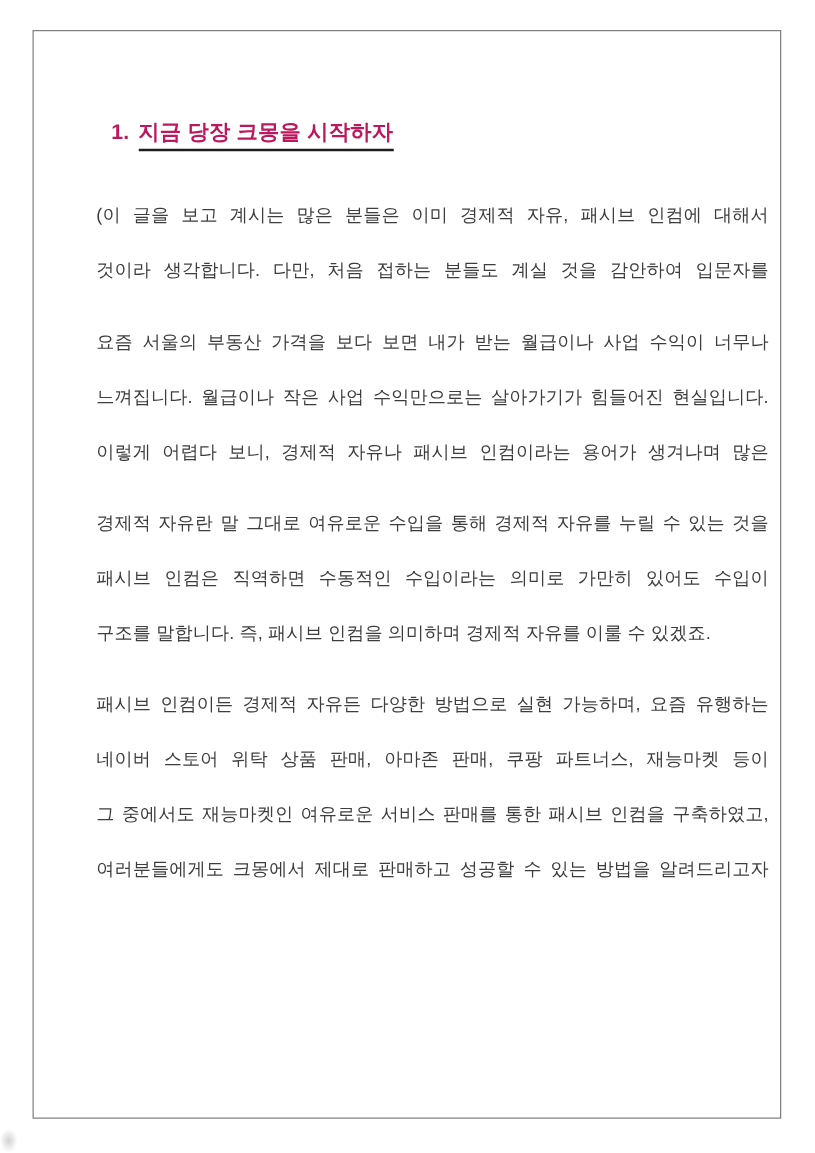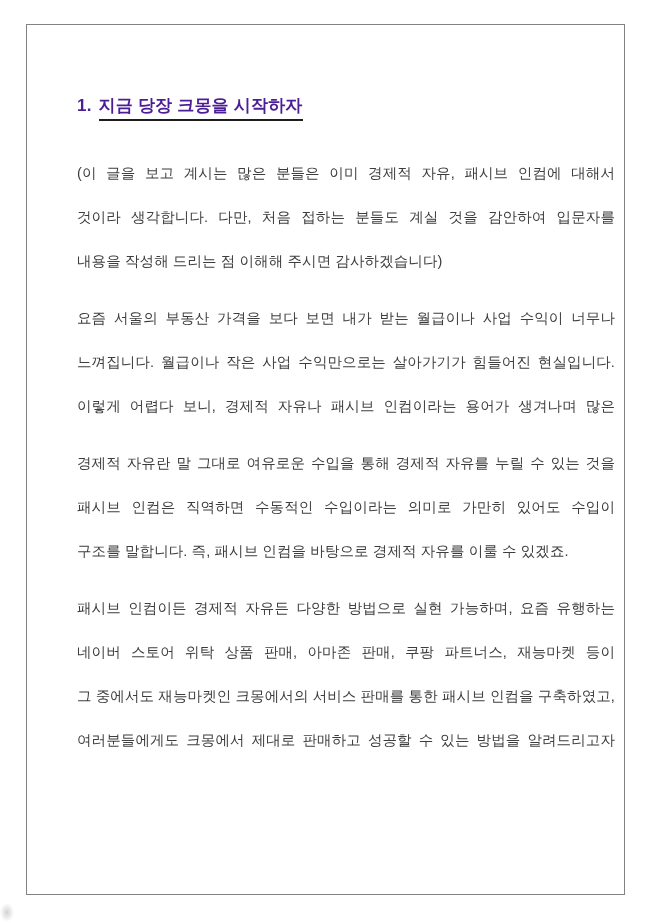--- a/index.html
+++ b/index.html
@@ -25,25 +25,25 @@
     border: 1px solid #828282;
     background: #ffffff;
   }
   .content {
     position: absolute;
     left: 50px;
     top: 71px;
     width: 538px;
   }
   .heading {
-    margin: 0 0 35px 0;
+    margin: 0 0 35px 12px;
     font-size: 17px;
     font-weight: bold;
     line-height: 20px;
-    color: #4c1d95;
+    color: #be185d;
     letter-spacing: 0.2px;
   }
   .heading-num {
     margin-right: 7px;
   }
   .heading-title {
     border-bottom: 2px solid #1e1e1e;
     padding-bottom: 4px;
   }
   .para {
@@ -81,38 +81,37 @@
   <div class="frame">
     <div class="content">
 
       <h1 class="heading">
         <span class="heading-num">1.</span><span class="heading-title">지금 당장 크몽을 시작하자</span>
       </h1>
 
       <p class="para">
         <span class="line">(이 글을 보고 계시는 많은 분들은 이미 경제적 자유, 패시브 인컴에 대해서 들어보셨을</span>
         <span class="line">것이라 생각합니다. 다만, 처음 접하는 분들도 계실 것을 감안하여 입문자를 기준으로</span>
-        <span class="line is-last">내용을 작성해 드리는 점 이해해 주시면 감사하겠습니다)</span>
       </p>
 
       <p class="para">
         <span class="line">요즘 서울의 부동산 가격을 보다 보면 내가 받는 월급이나 사업 수익이 너무나 초라하게</span>
         <span class="line">느껴집니다. 월급이나 작은 사업 수익만으로는 살아가기가 힘들어진 현실입니다. 상황이</span>
         <span class="line">이렇게 어렵다 보니, 경제적 자유나 패시브 인컴이라는 용어가 생겨나며 많은 사람들에게</span>
       </p>
 
       <p class="para">
         <span class="line">경제적 자유란 말 그대로 여유로운 수입을 통해 경제적 자유를 누릴 수 있는 것을 의미하며,</span>
         <span class="line">패시브 인컴은 직역하면 수동적인 수입이라는 의미로 가만히 있어도 수입이 발생하는 수익</span>
-        <span class="line is-last">구조를 말합니다. 즉, 패시브 인컴을 바탕으로 경제적 자유를 이룰 수 있겠죠.</span>
+        <span class="line is-last">구조를 말합니다. 즉, 패시브 인컴을 의미하며 경제적 자유를 이룰 수 있겠죠.</span>
       </p>
 
       <p class="para">
         <span class="line">패시브 인컴이든 경제적 자유든 다양한 방법으로 실현 가능하며, 요즘 유행하는 방법으로는</span>
         <span class="line">네이버 스토어 위탁 상품 판매, 아마존 판매, 쿠팡 파트너스, 재능마켓 등이 있습니다. 저는</span>
-        <span class="line">그 중에서도 재능마켓인 크몽에서의 서비스 판매를 통한 패시브 인컴을 구축하였고,</span>
+        <span class="line">그 중에서도 재능마켓인 여유로운 서비스 판매를 통한 패시브 인컴을 구축하였고,</span>
         <span class="line is-last">여러분들에게도 크몽에서 제대로 판매하고 성공할 수 있는 방법을 알려드리고자 합니다.</span>
       </p>
 
     </div>
   </div>
   <div class="smudge"></div>
 </div>
 
 </body></html>

